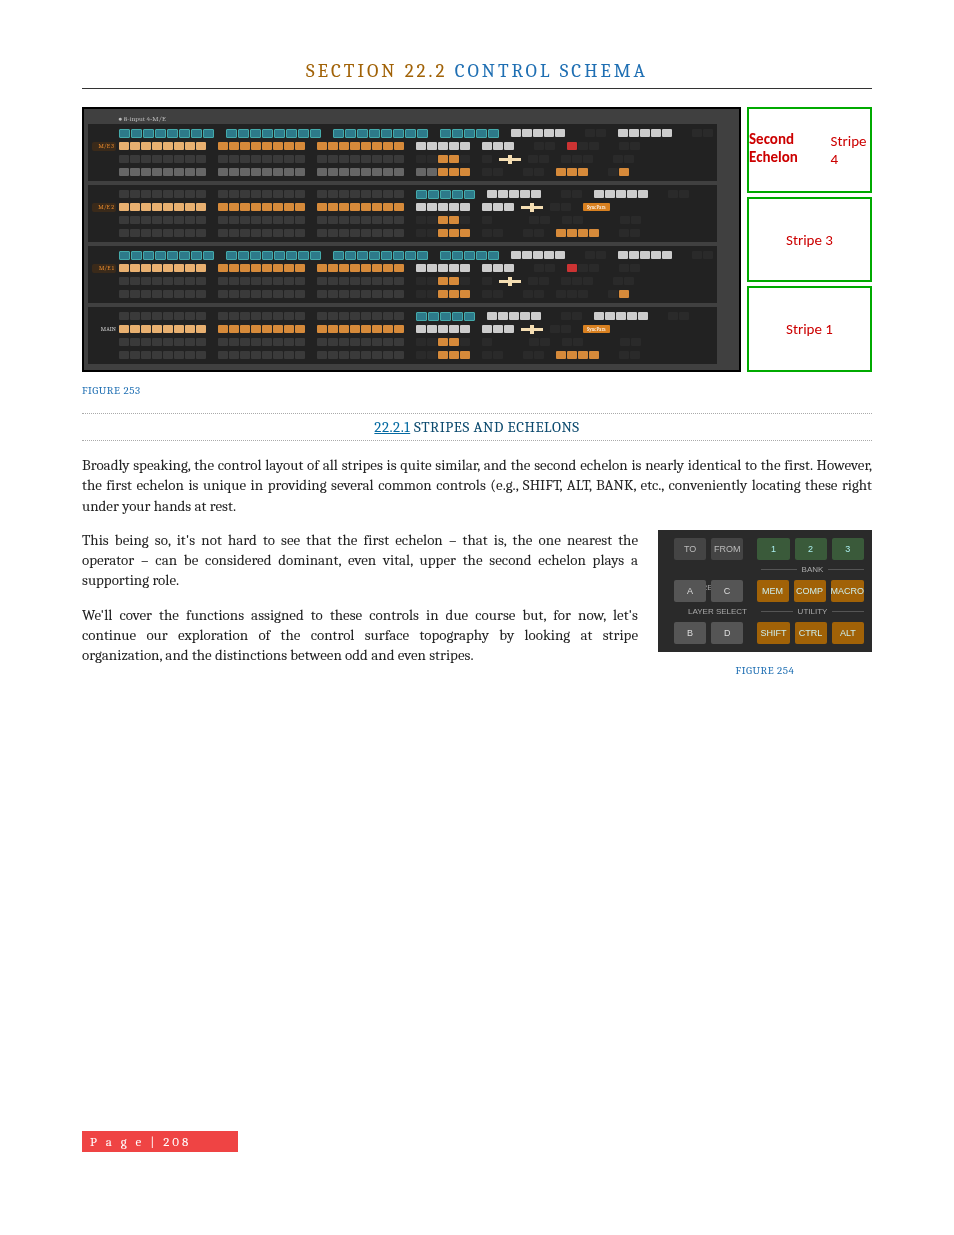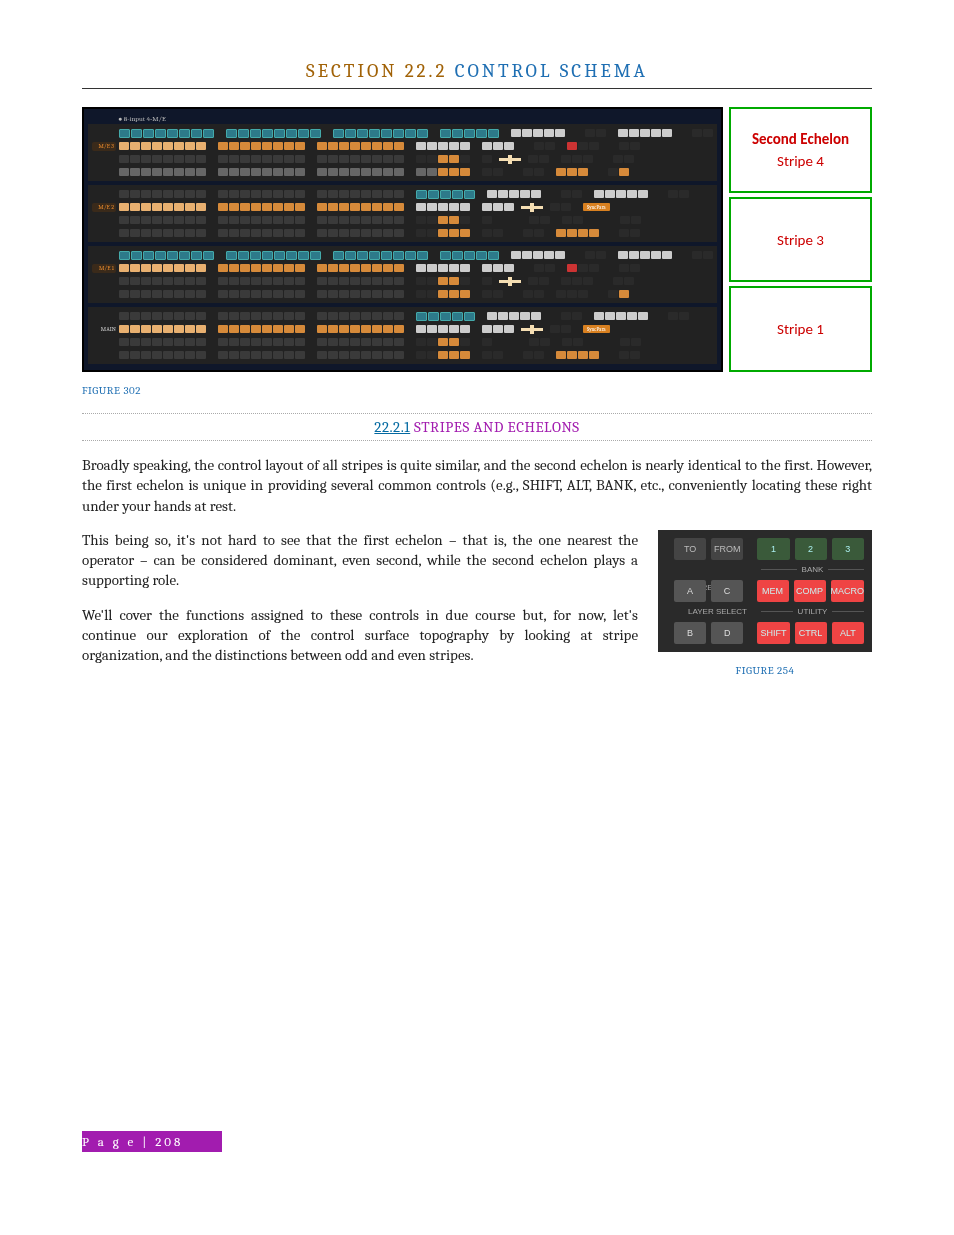--- a/index.html
+++ b/index.html
@@ -24,22 +24,22 @@
     margin-bottom: 18px;
   }
   .section-header .num { color: #a16207; }
   .section-header .title { color: #1f6fb3; }
   .fig253-wrap {
     display: flex;
     gap: 6px;
     align-items: stretch;
   }
   .console {
-    background: #0f172a;
-    padding: 6px 4px 6px 4px;
+    background: #404040;
+    padding: 6px 22px 6px 4px;
     flex: 1;
     border: 2px solid #000;
   }
   .console-title {
     color: #bbb;
     font-size: 7px;
     margin-left: 30px;
     margin-bottom: 1px;
   }
   .stripe {
@@ -100,21 +100,21 @@
   .labels-col {
     display: flex;
     flex-direction: column;
     gap: 4px;
     width: 150px;
   }
   .label-box {
     border: 2px solid #0a0;
     flex: 1;
     display: flex;
-    flex-direction: column;
+    flex-direction: row;
     align-items: center;
     justify-content: center;
     font-size: 15px;
     color: #c00;
     font-family: Calibri, sans-serif;
   }
   .label-box .ech { font-weight: bold; margin-bottom: 4px; }
   .fig-caption {
     color: #1f6fb3;
     font-size: 11px;
@@ -131,21 +131,21 @@
   .subsection {
     border-top: 1px dotted #aaa;
     border-bottom: 1px dotted #aaa;
     text-align: center;
     padding: 4px 0;
     margin: 10px 0 14px 0;
     font-size: 15px;
     letter-spacing: 0.5px;
   }
   .subsection .num { color: #0369a1; text-decoration: underline; }
-  .subsection .title { color: #a21caf; }
+  .subsection .title { color: #0c4a6e; }
   .cols { display: flex; gap: 20px; align-items: flex-start; }
   .cols .text { flex: 1; }
   .fig254 {
     background: #2a2a2a;
     padding: 8px;
     width: 214px;
     box-sizing: border-box;
   }
   .fig254 .frow {
     display: flex;
@@ -160,38 +160,38 @@
     font-size: 9px;
     width: 34px;
     height: 22px;
     border-radius: 2px;
     display: flex;
     align-items: center;
     justify-content: center;
     font-family: Arial, sans-serif;
   }
   .fbtn.green { background: #3a5a3a; color: #aee; }
-  .fbtn.teal { background: #ef4444; color: #cee; }
+  .fbtn.teal { background: #a16207; color: #cee; }
   .fbtn.sel { background: #555; color: #ddd; }
   .flabel {
     font-size: 8px;
     color: #aaa;
     font-family: Arial, sans-serif;
   }
   .fline {
     height: 1px;
     background: #555;
     flex: 1;
   }
   .footer {
-    background: #a21caf;
+    background: #ef4444;
     color: #fff;
     font-size: 13px;
     letter-spacing: 3px;
-    padding: 3px 0;
+    padding: 3px 8px;
     width: 140px;
     position: absolute;
     left: 82px;
     bottom: 28px;
   }
 </style>
 </head>
 <body>
 
 <div class="page">
@@ -1266,33 +1266,33 @@
 
         <span>Stripe 3</span>
       </div>
       <div class="label-box noech">
 
         <span>Stripe 1</span>
       </div>
     </div>
   </div>
 
-  <div class="fig-caption">FIGURE 302</div>
+  <div class="fig-caption">FIGURE 253</div>
 
 
   <div class="subsection">
     <span class="num">22.2.1</span>
     <span class="title">STRIPES AND ECHELONS</span>
   </div>
 
   <p class="body-text">Broadly speaking, the control layout of  all stripes is quite similar, and the second echelon is nearly identical to the first.  However, the first echelon is unique in providing several common controls (e.g., SHIFT, ALT, BANK, etc., conveniently locating these right under your hands at rest.</p>
 
   <div class="cols">
     <div class="text">
-      <p class="body-text">This being so, it's not hard to see that the first echelon – that is, the one nearest the operator – can be considered dominant, even second, while the second echelon plays a supporting role.</p>
+      <p class="body-text">This being so, it's not hard to see that the first echelon – that is, the one nearest the operator – can be considered dominant, even vital, upper the second echelon plays a supporting role.</p>
       <p class="body-text">We'll cover the functions assigned to these controls in due course but, for now, let's continue our exploration of the control surface topography by looking at stripe organization, and the distinctions between odd and even stripes.</p>
     </div>
     <div>
       <div class="fig254">
         <div class="frow">
           <div class="fbtn">TO</div>
           <div class="fbtn">FROM</div>
           <div style="width:4px"></div>
           <div class="fbtn green">1</div>
           <div class="fbtn green">2</div>

